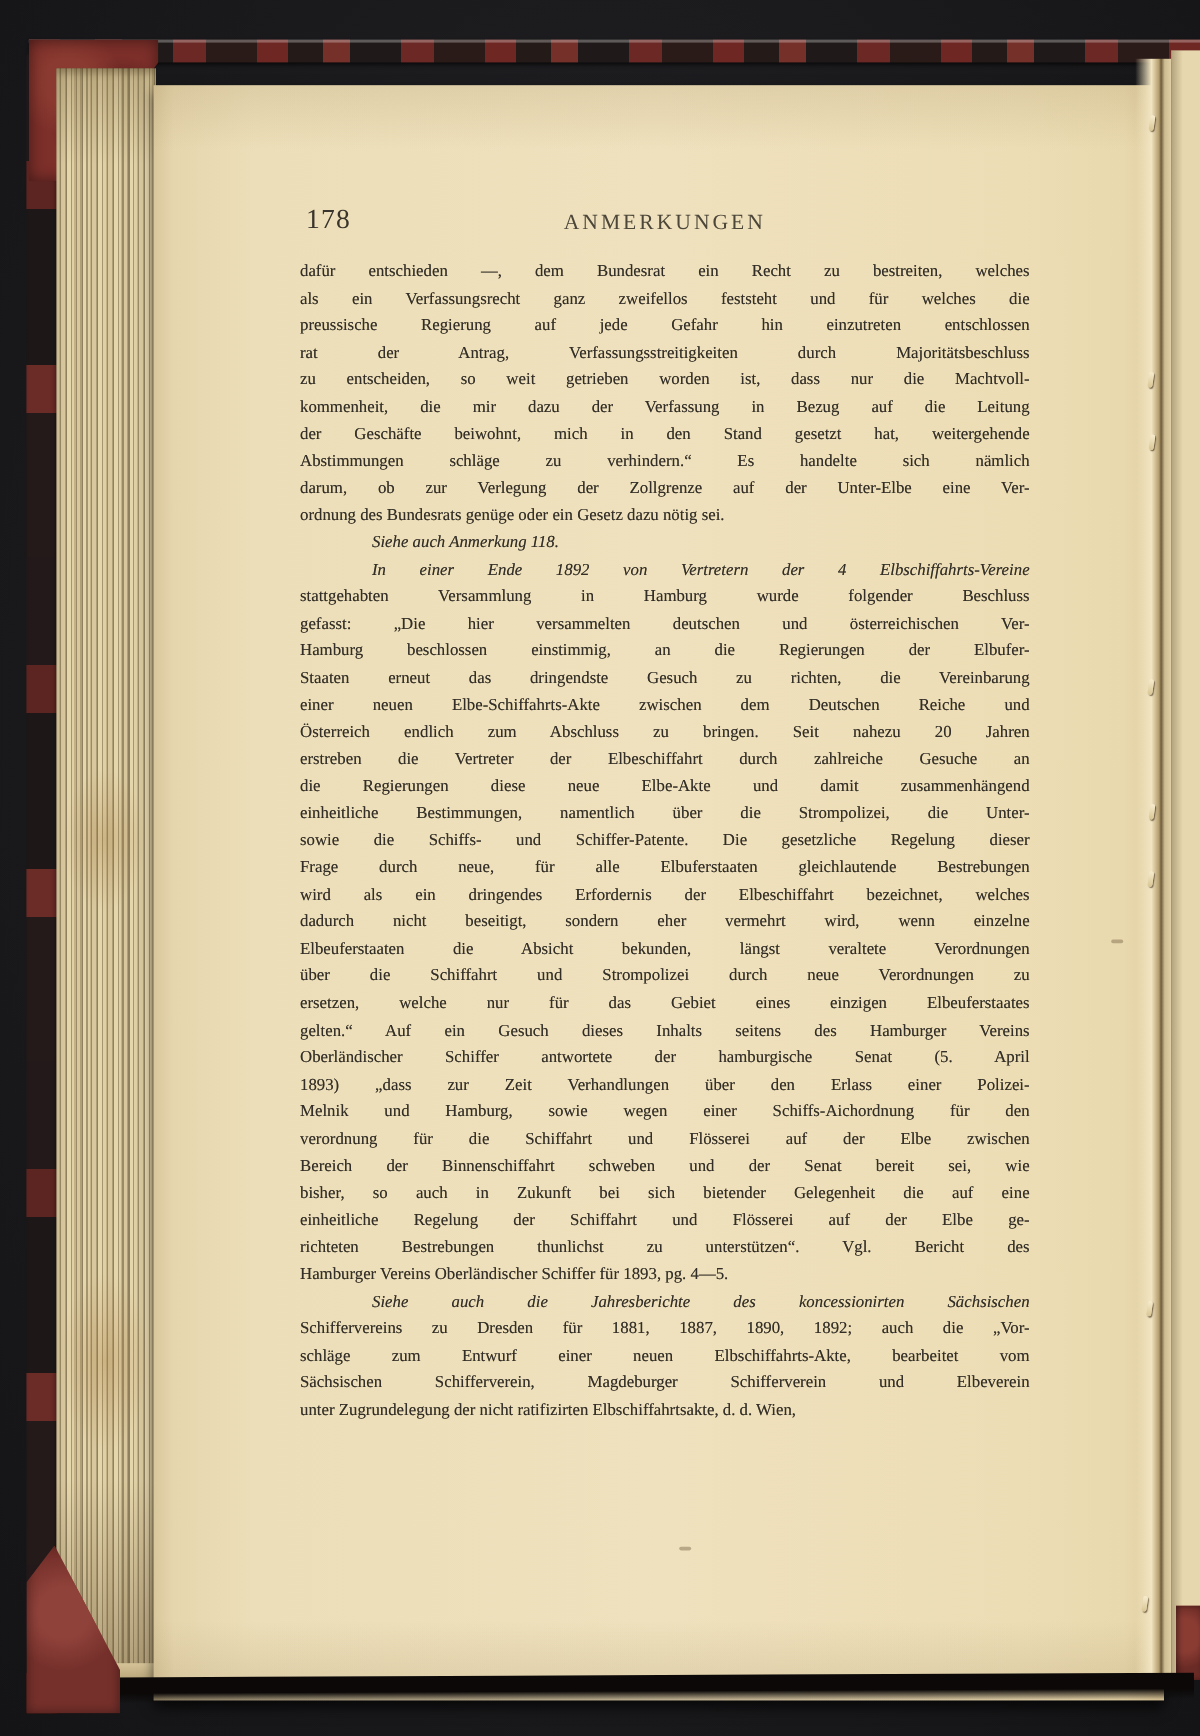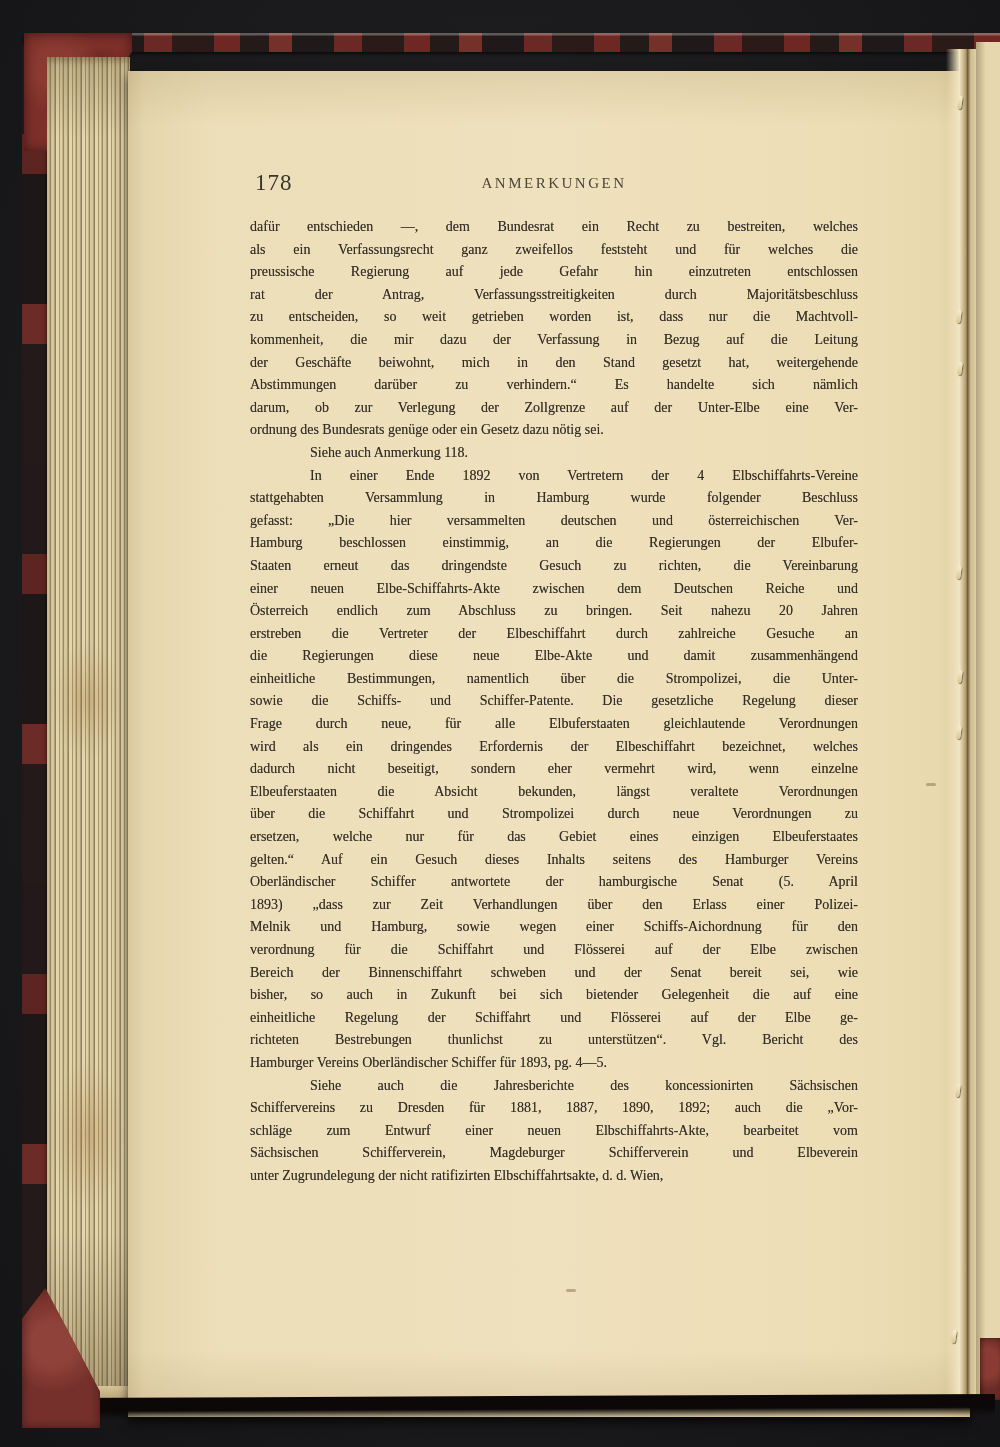--- a/index.html
+++ b/index.html
@@ -120,36 +120,36 @@
 
   
   .page-header { left: 0; top: 99px; width: 842px; height: 30px; }
   .page-number {
     position: absolute; left: 127px; top: 0;
     font-size: 23px; color: #3a352c; letter-spacing: 1px;
   }
   .running-title {
     position: absolute; left: 122px; top: 5px; width: 608px;
     text-align: center;
-    font-size: 15px; letter-spacing: 2.5px; color: #4d473a;
+    font-size: 18px; letter-spacing: 2.5px; color: #4d473a;
   }
   .text-block {
     left: 122px; top: 148px; width: 608px;
   }
   .line {
     height: 22.6px;
     font-size: 14px;
     color: #332f28;
     text-shadow: 0 0 0.5px rgba(45,38,26,0.55);
     text-align: justify;
     text-align-last: justify;
     white-space: nowrap;
   }
   .line.end { text-align-last: left; white-space: normal; }
-  .line.indent { text-indent: 60px; }
+  .line.indent { text-indent: 60px; font-style: italic; }
 
   .speck {
     width: 10px; height: 3px; border-radius: 2px;
     background: rgba(120,100,70,0.45);
   }
 </style>
 </head>
 <body>
 
 <div class="abs cover-top"></div>
@@ -166,36 +166,36 @@
     <span class="running-title">ANMERKUNGEN</span>
   </div>
   <div class="abs text-block">
       <div class="line">dafür entschieden —, dem Bundesrat ein Recht zu bestreiten, welches</div>
       <div class="line">als ein Verfassungsrecht ganz zweifellos feststeht und für welches die</div>
       <div class="line">preussische Regierung auf jede Gefahr hin einzutreten entschlossen</div>
       <div class="line">rat der Antrag, Verfassungsstreitigkeiten durch Majoritätsbeschluss</div>
       <div class="line">zu entscheiden, so weit getrieben worden ist, dass nur die Machtvoll-</div>
       <div class="line">kommenheit, die mir dazu der Verfassung in Bezug auf die Leitung</div>
       <div class="line">der Geschäfte beiwohnt, mich in den Stand gesetzt hat, weitergehende</div>
-      <div class="line">Abstimmungen darüber zu verhindern.“  Es handelte sich nämlich</div>
+      <div class="line">Abstimmungen schläge zu verhindern.“  Es handelte sich nämlich</div>
       <div class="line">darum, ob zur Verlegung der Zollgrenze auf der Unter-Elbe eine Ver-</div>
       <div class="line end">ordnung des Bundesrats genüge oder ein Gesetz dazu nötig sei.</div>
       <div class="line indent end">Siehe auch Anmerkung 118.</div>
       <div class="line indent">In einer Ende 1892 von Vertretern der 4 Elbschiffahrts-Vereine</div>
       <div class="line">stattgehabten Versammlung in Hamburg wurde folgender Beschluss</div>
       <div class="line">gefasst: „Die hier versammelten deutschen und österreichischen Ver-</div>
       <div class="line">Hamburg beschlossen einstimmig, an die Regierungen der Elbufer-</div>
       <div class="line">Staaten erneut das dringendste Gesuch zu richten, die Vereinbarung</div>
       <div class="line">einer neuen Elbe-Schiffahrts-Akte zwischen dem Deutschen Reiche und</div>
       <div class="line">Österreich endlich zum Abschluss zu bringen.  Seit nahezu 20 Jahren</div>
       <div class="line">erstreben die Vertreter der Elbeschiffahrt durch zahlreiche Gesuche an</div>
       <div class="line">die Regierungen diese neue Elbe-Akte und damit zusammenhängend</div>
       <div class="line">einheitliche Bestimmungen, namentlich über die Strompolizei, die Unter-</div>
       <div class="line">sowie die Schiffs- und Schiffer-Patente.  Die gesetzliche Regelung dieser</div>
-      <div class="line">Frage durch neue, für alle Elbuferstaaten gleichlautende Verordnungen</div>
+      <div class="line">Frage durch neue, für alle Elbuferstaaten gleichlautende Bestrebungen</div>
       <div class="line">wird als ein dringendes Erfordernis der Elbeschiffahrt bezeichnet, welches</div>
       <div class="line">dadurch nicht beseitigt, sondern eher vermehrt wird, wenn einzelne</div>
       <div class="line">Elbeuferstaaten die Absicht bekunden, längst veraltete Verordnungen</div>
       <div class="line">über die Schiffahrt und Strompolizei durch neue Verordnungen zu</div>
       <div class="line">ersetzen, welche nur für das Gebiet eines einzigen Elbeuferstaates</div>
       <div class="line">gelten.“  Auf ein Gesuch dieses Inhalts seitens des Hamburger Vereins</div>
       <div class="line">Oberländischer Schiffer antwortete der hamburgische Senat (5. April</div>
       <div class="line">1893) „dass zur Zeit Verhandlungen über den Erlass einer Polizei-</div>
       <div class="line">Melnik und Hamburg, sowie wegen einer Schiffs-Aichordnung für den</div>
       <div class="line">verordnung für die Schiffahrt und Flösserei auf der Elbe zwischen</div>

